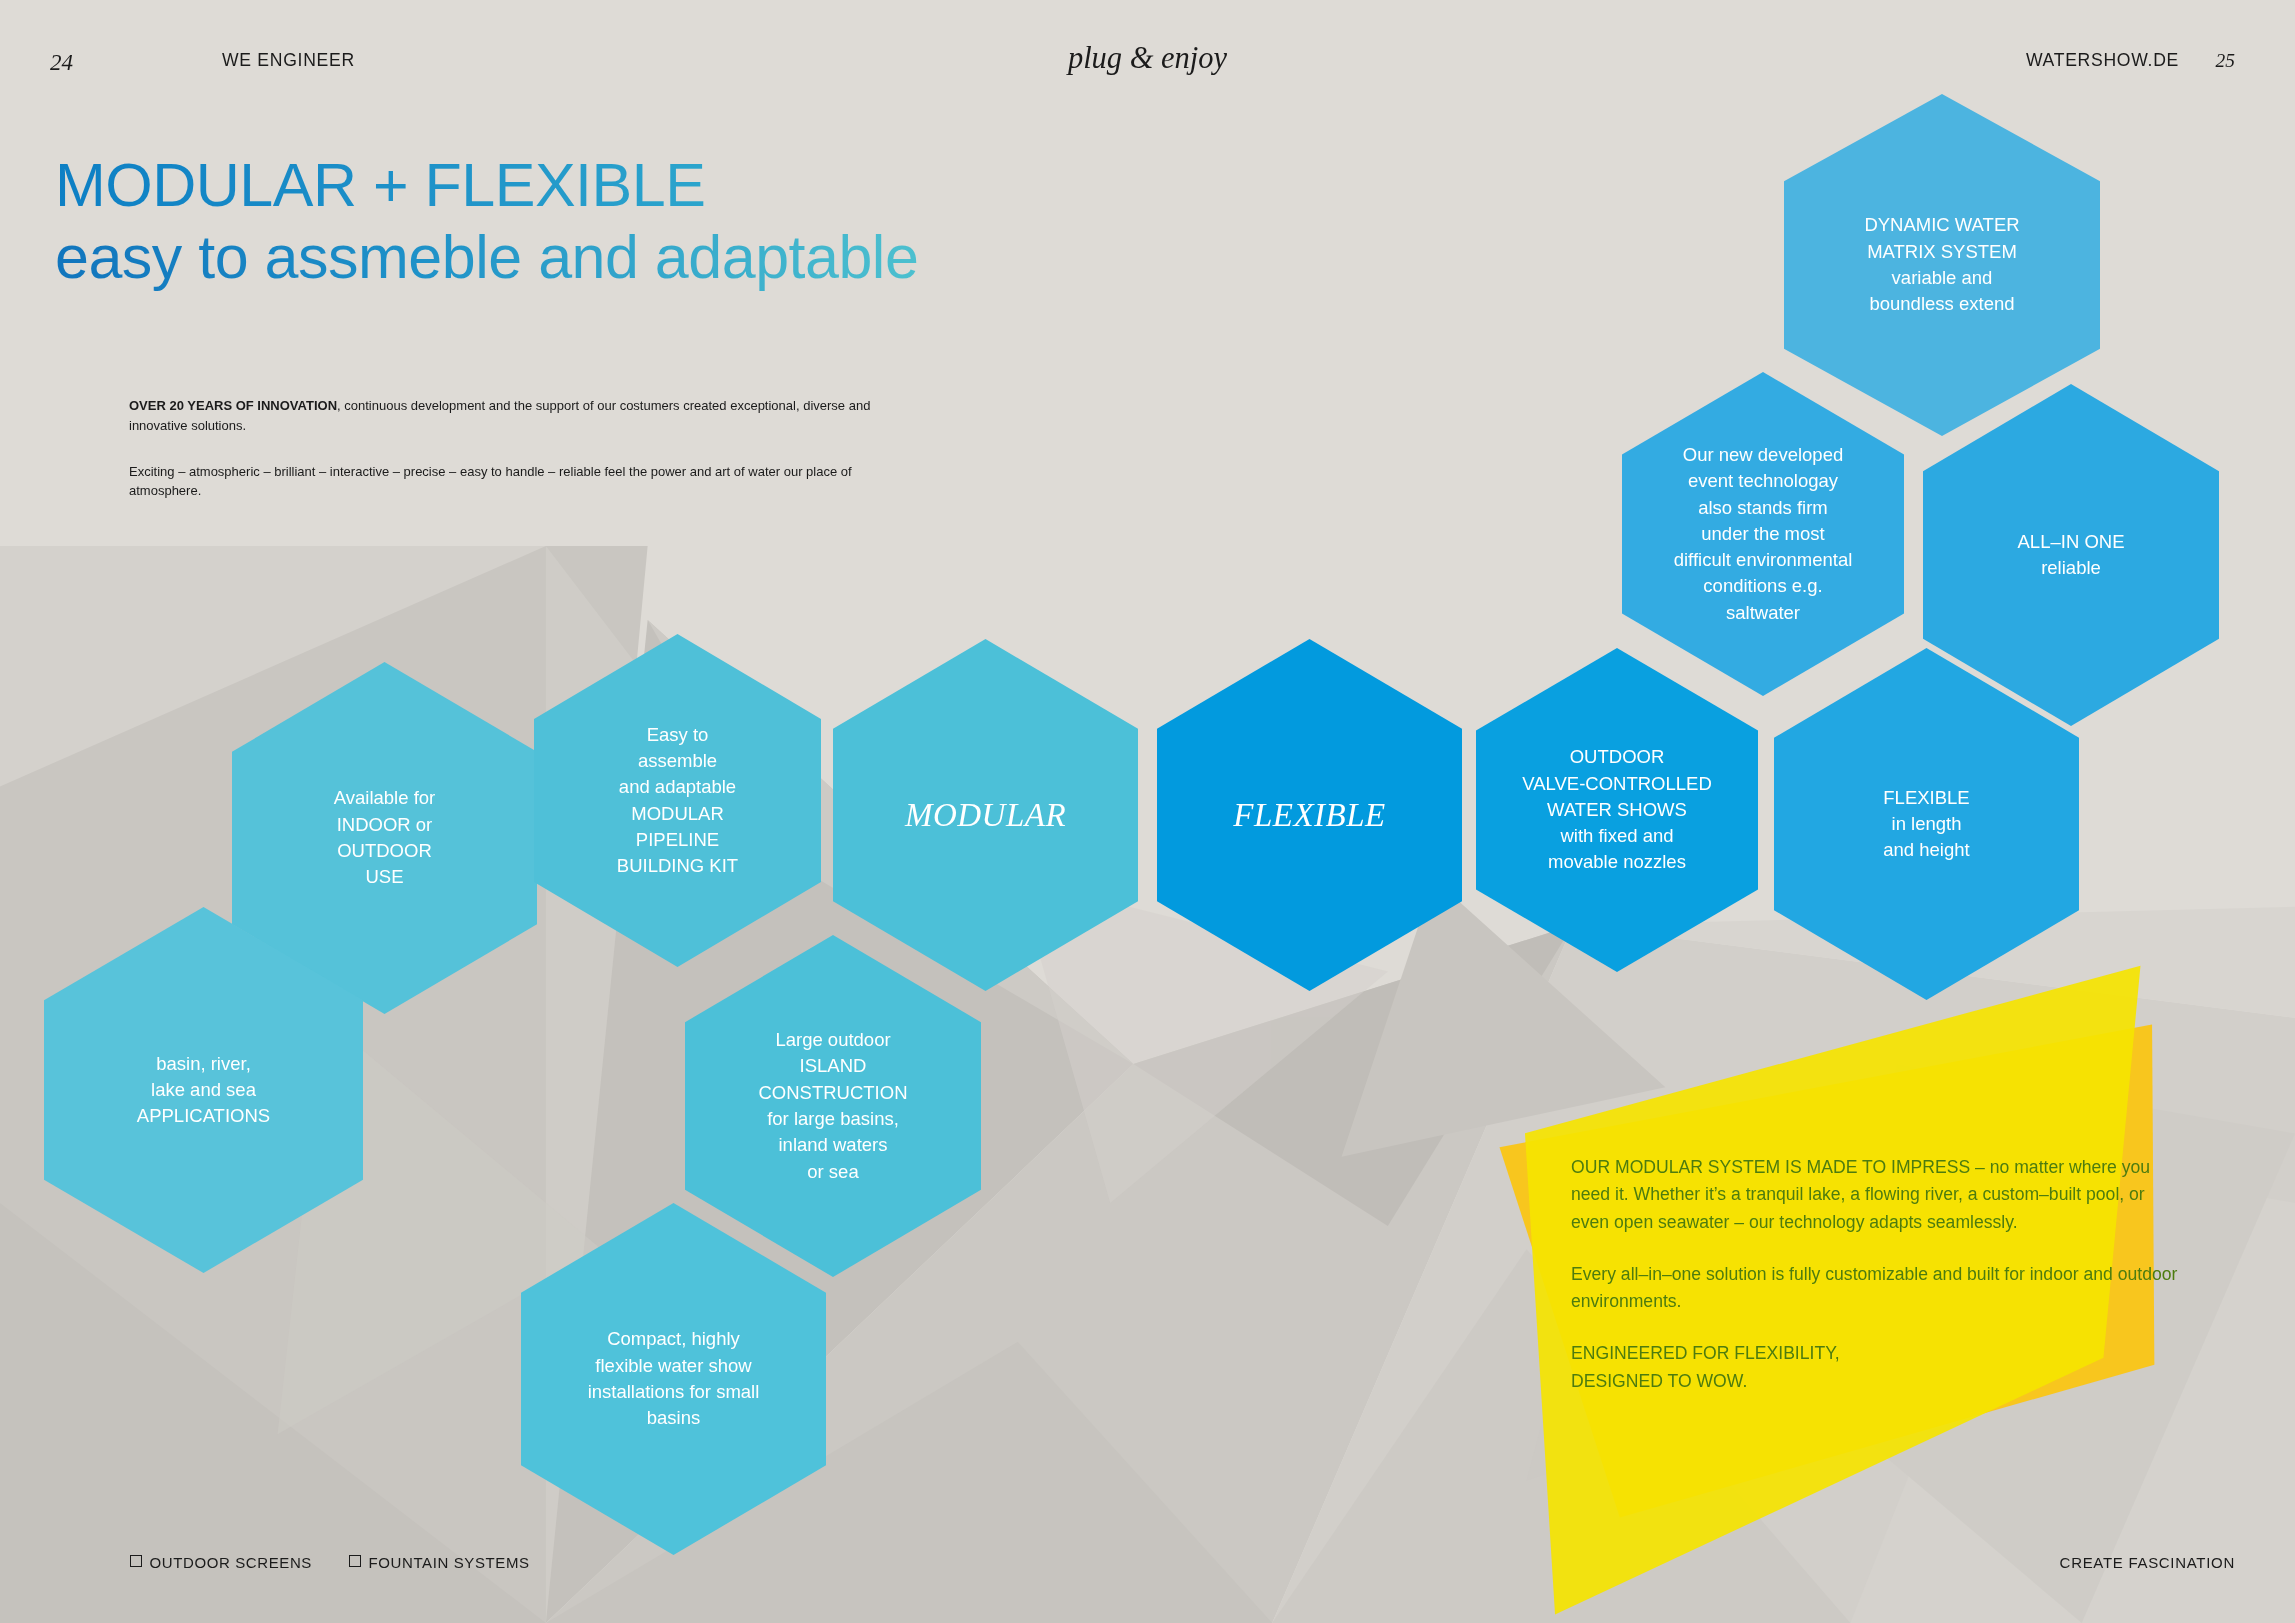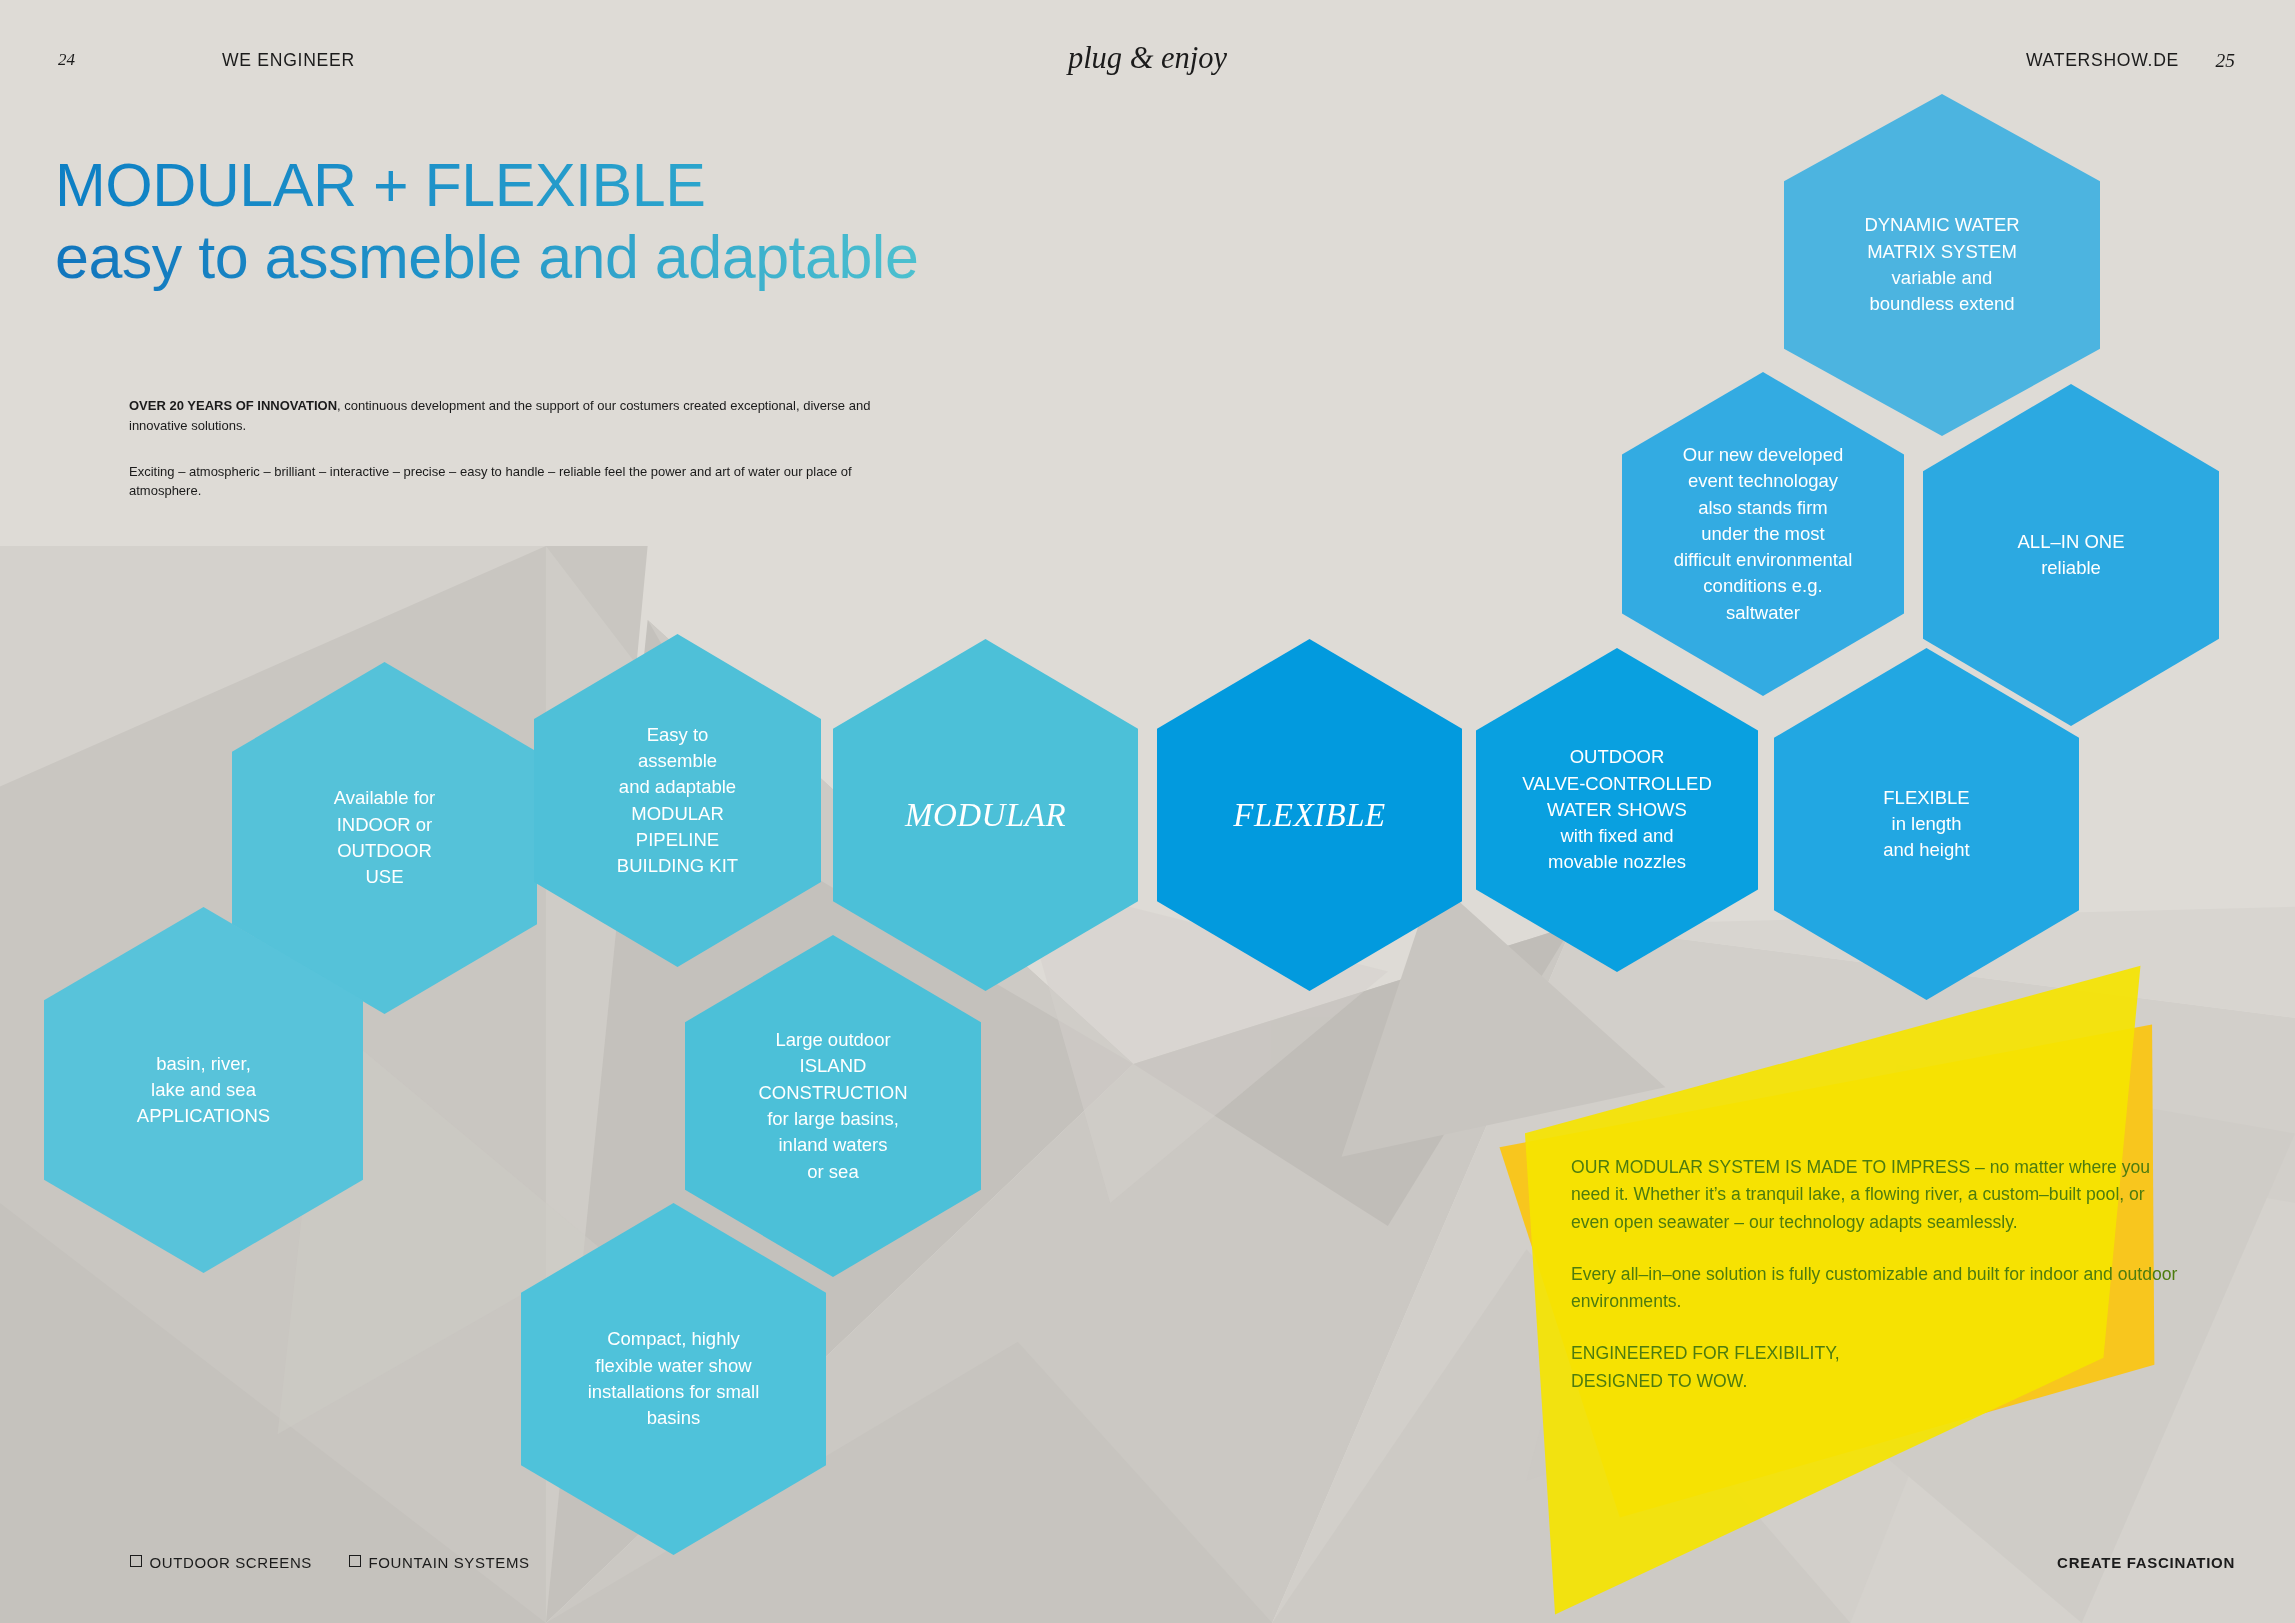--- a/index.html
+++ b/index.html
@@ -6,21 +6,21 @@
   body{
     width:2295px;height:1623px;position:relative;overflow:hidden;
     background:#dedbd6;
     font-family:"Liberation Sans", sans-serif;
   }
   
   #bg-art{position:absolute;inset:0;width:2295px;height:1623px;z-index:0;}
 
   
   .hdr{position:absolute;top:50px;z-index:40;color:#1b1b1b;white-space:nowrap;}
-  #hdr-page-left{left:58px;font-family:"Liberation Serif",serif;font-style:italic;font-size:17px;}
+  #hdr-page-left{left:50px;font-family:"Liberation Serif",serif;font-style:italic;font-size:23px;}
   #hdr-label-left{left:222px;font-size:17.6px;letter-spacing:0.7px;}
   #hdr-center{left:0;width:2295px;text-align:center;font-family:"Liberation Serif",serif;
               font-style:italic;font-size:30.5px;top:41px;}
   #hdr-label-right{right:116px;font-size:17.6px;letter-spacing:0.7px;}
   #hdr-page-right{right:60px;font-family:"Liberation Serif",serif;font-style:italic;font-size:19.4px;}
 
   
   #headline{position:absolute;left:55px;top:153px;z-index:40;}
   #headline .l1{font-size:61px;font-weight:400;letter-spacing:-0.5px;line-height:1.06;
      background:linear-gradient(90deg,#0d7fc4 0%,#1f93c9 45%,#35b3cf 100%);
@@ -50,21 +50,21 @@
   #callout svg{position:absolute;inset:0;}
   #callout-text{position:absolute;left:1571px;top:1154px;z-index:38;width:611px;
                 color:#4d7c0f;font-size:17.6px;line-height:1.55;}
   #callout-text .p{margin:0 0 25px 0;}
   #callout-text .p:last-child{margin:0;}
 
   
   .ftr{position:absolute;z-index:40;color:#1b1b1b;white-space:nowrap;font-size:15px;letter-spacing:0.6px;}
   #ftr-tag-1{left:130px;bottom:52px;}
   #ftr-tag-2{left:349px;bottom:52px;}
-  #ftr-right{right:60px;bottom:52px;font-weight:700;letter-spacing:0.7px;}
+  #ftr-right{right:60px;bottom:52px;font-weight:400;letter-spacing:0.7px;}
   .sq{display:inline-block;width:10.2px;height:10.2px;border:1.4px solid #1b1b1b;margin-right:7.4px;
       vertical-align:0.9px;}
 </style>
 </head>
 <body>
 
 <svg id="bg-art" viewBox="0 0 4961 3508" preserveAspectRatio="none">
   <rect x="0" y="0" width="4961" height="3508" fill="#dedbd6"></rect>
   <g>
     <polygon points="0,1180 1400,1180 1180,3508 0,3508" fill="#c9c6c1"></polygon>

